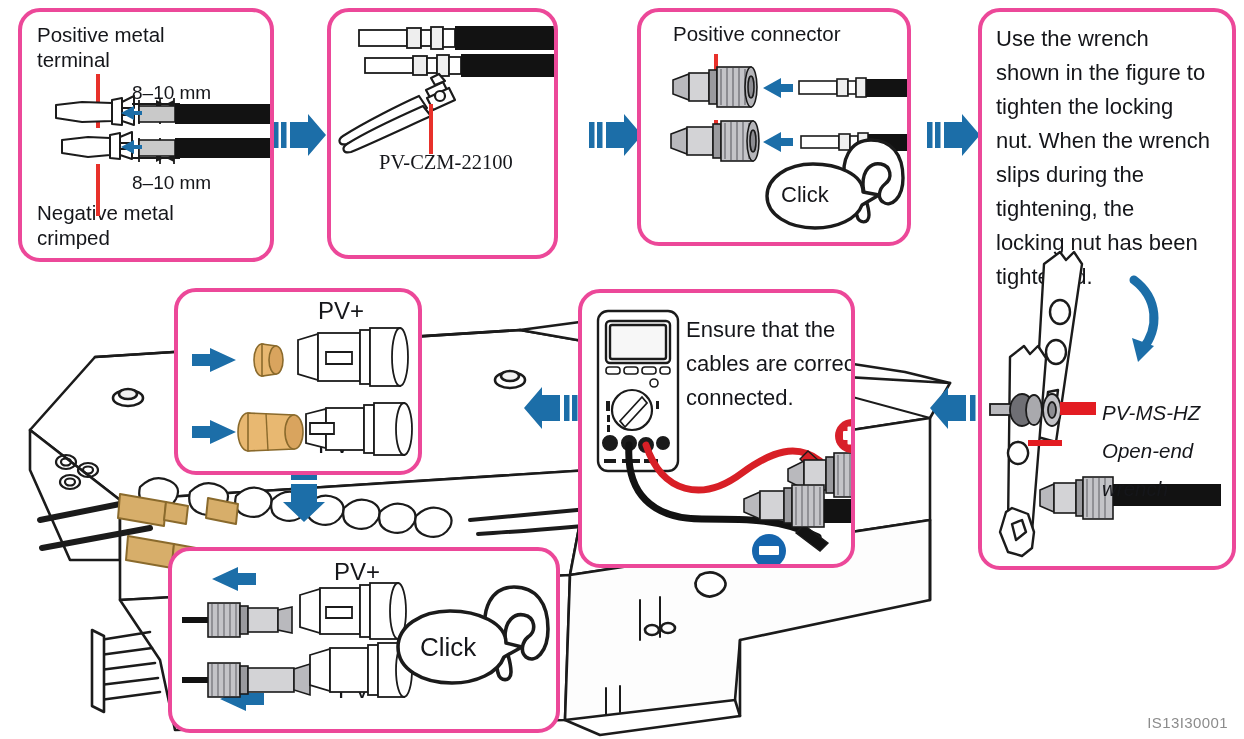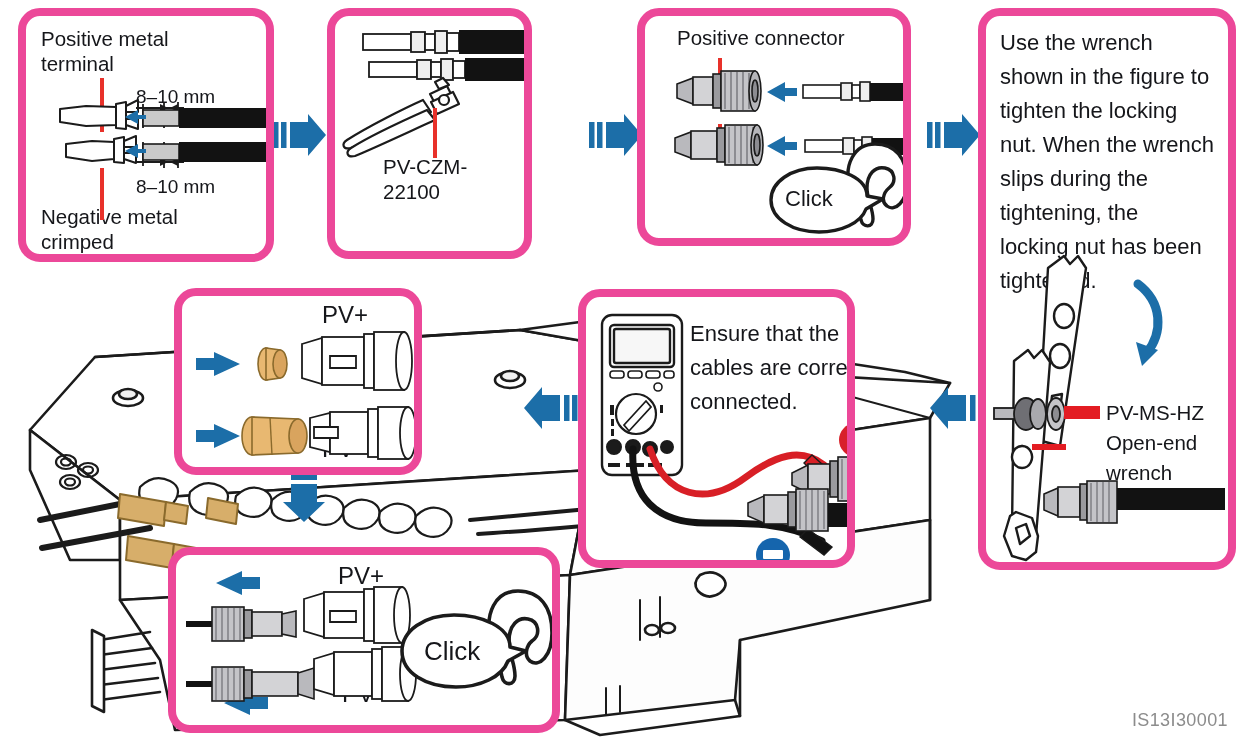--- a/index.html
+++ b/index.html
@@ -1,28 +1,28 @@
 <!DOCTYPE html>
 <html><head>
 <meta charset="utf-8">
 <style>
   html,body{margin:0;padding:0;background:#ffffff;}
   body{width:1244px;height:739px;position:relative;overflow:hidden;
        font-family:"Liberation Sans","DejaVu Sans",sans-serif;color:#111;}
   .stage{position:absolute;left:0;top:0;width:1244px;height:739px;}
 
-  .panel{position:absolute;background:#fff;border:8px solid #ec4899;border-radius:22px;
+  .panel{position:absolute;background:#fff;border:4px solid #ec4899;border-radius:22px;
          box-sizing:border-box;overflow:hidden;}
   .panel .inner{position:absolute;left:0;top:0;right:0;bottom:0;}
 
   .txt{position:absolute;font-size:20.5px;line-height:25px;color:#15161a;white-space:pre-line;}
   .txt.big{font-size:22px;line-height:34px;}
 
   .arrow-step{position:absolute;}
-  .ref{position:absolute;right:16px;bottom:8px;font-size:18px;color:#8c8c8c;letter-spacing:.4px;}
+  .ref{position:absolute;right:16px;bottom:8px;font-size:15px;color:#8c8c8c;letter-spacing:.4px;}
 
   svg{display:block;overflow:visible;}
   .bg-art{position:absolute;left:0;top:0;}
 </style>
 </head>
 <body>
 
 <div class="stage">
 
   <svg class="bg-art" width="1244" height="739" viewBox="0 0 1244 739">
@@ -200,21 +200,21 @@
         <path d="M152 142 L144 146 L152 150 Z" fill="#1b1b1b"></path>
         <rect x="117" y="128" width="36" height="16" fill="#c9c9c9" stroke="#1b1b1b" stroke-width="1.6"></rect>
         <rect x="153" y="126" width="95" height="20" fill="#121212"></rect>
 
         <path d="M112 94 L99 101 L112 108 L112 103 L120 103 L120 99 L112 99 Z" fill="#1c6ea8"></path>
         <path d="M112 128 L99 135 L112 142 L112 137 L120 137 L120 133 L112 133 Z" fill="#1c6ea8"></path>
       </svg>
     </div>
   </div>
 
-  <div class="panel" style="left:327px;top:8px;width:205px;height:251px;">
+  <div class="panel" style="left:327px;top:8px;width:231px;height:251px;font-family:Liberation Serif, serif;">
     <div class="inner">
       <svg style="position:absolute;left:0;top:0;" width="258" height="251" viewBox="0 0 258 251">
 
         <g stroke="#1b1b1b" stroke-width="1.8">
           <rect x="28" y="18" width="48" height="16" fill="#fff"></rect>
           <rect x="76" y="16" width="14" height="20" fill="#eee"></rect>
           <rect x="90" y="18" width="10" height="16" fill="#fff"></rect>
           <rect x="100" y="15" width="12" height="22" fill="#efefef"></rect>
           <rect x="112" y="17" width="12" height="18" fill="#fff"></rect>
         </g>
@@ -360,21 +360,21 @@
           <rect x="72" y="471" width="22" height="30" fill="#d3d3d6"></rect>
           <rect x="94" y="468" width="7" height="36" fill="#9a9a9e"></rect>
           <rect x="101" y="465" width="30" height="42" fill="#c4c4c8"></rect>
           <g stroke="#6f6f74" stroke-width="1.2">
             <path d="M105 467 L105 505 M111 466 L111 506 M117 466 L117 506 M123 466 L123 506"></path>
           </g>
         </g>
         <rect x="131" y="472" width="108" height="22" fill="#121212"></rect>
       </svg>
 
-      <div class="txt" style="left:120px;top:382px;line-height:30px;">PV-MS-HZ
+      <div class="txt" style="left:120px;top:382px;line-height:38px;font-style:italic;">PV-MS-HZ
 Open-end
 wrench</div>
     </div>
   </div>
 
   <div class="panel" style="left:578px;top:289px;width:277px;height:279px;">
     <div class="inner">
       <div class="txt big" style="left:104px;top:20px;width:225px;">Ensure that the
 cables are correctly
 connected.</div>

